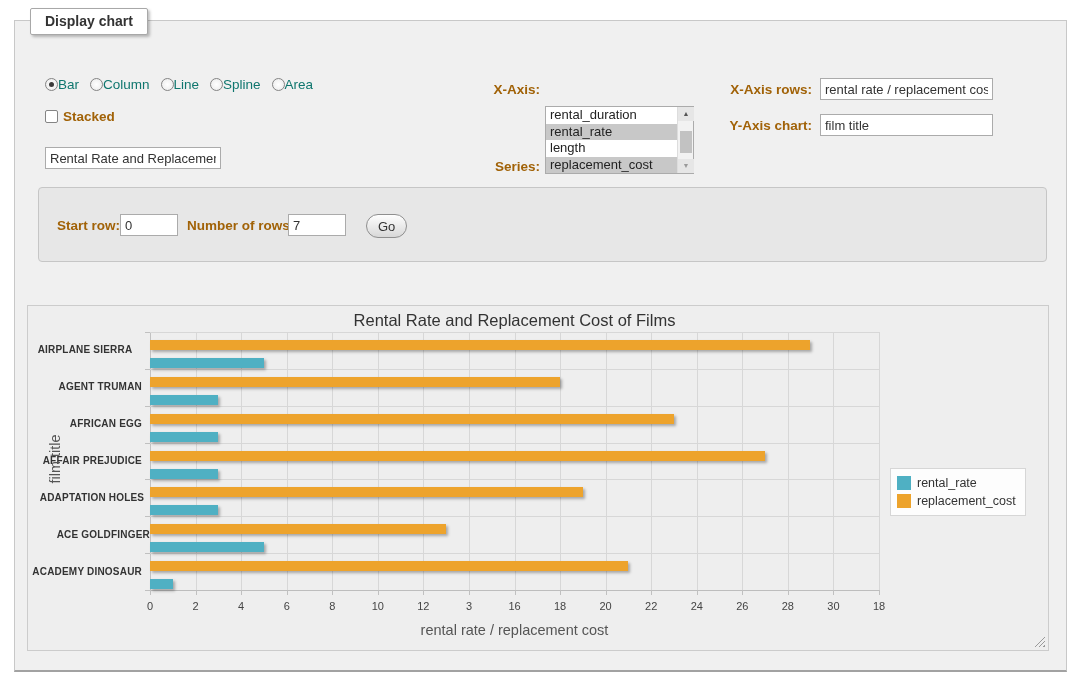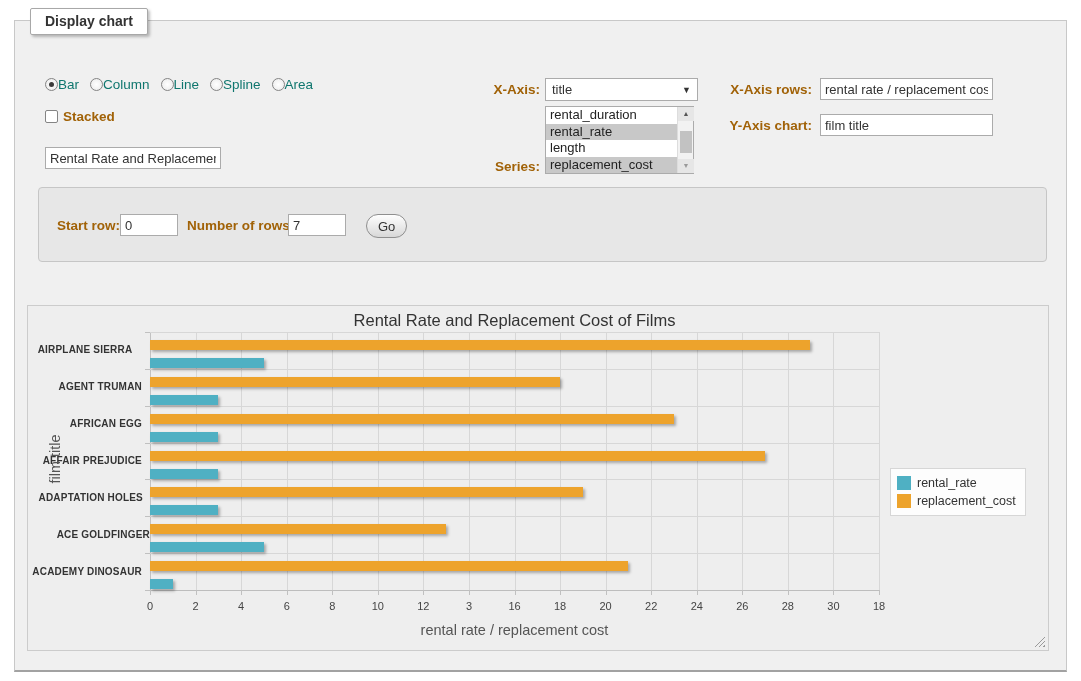--- a/index.html
+++ b/index.html
@@ -122,24 +122,20 @@
     </div>
 
   <div id="stacked-row" class="abs">
     <span class="checkbox"></span>
     <span class="form-label">Stacked</span>
   </div>
 
   <input id="title-input" class="txt abs" value="Rental Rate and Replacement Cost of Films" style="">
 
   <div id="xaxis-lbl" class="abs form-label">X-Axis:</div>
-  <div id="xaxis-select" class="abs">
-    <span>title</span>
-    <span class="arrow">▼</span>
-  </div>
 
   <div id="series-lbl" class="abs form-label">Series:</div>
   <div id="series-list" class="abs">
     <div id="series-opts">
         <div class="opt">rental_duration</div>
         <div class="opt sel">rental_rate</div>
         <div class="opt">length</div>
         <div class="opt sel">replacement_cost</div>
       </div>
     <div id="series-scroll">
@@ -246,21 +242,21 @@
         <div class="ytick" style="left: 117px; top: 99.7143px;"></div>
         <div class="ytick" style="left: 117px; top: 136.571px;"></div>
         <div class="ytick" style="left: 117px; top: 173.429px;"></div>
         <div class="ytick" style="left: 117px; top: 210.286px;"></div>
         <div class="ytick" style="left: 117px; top: 247.143px;"></div>
         <div class="ytick" style="left: 117px; top: 284px;"></div>
         <div class="ylab" style="left: 0px; width: 114px; top: 38.4286px; text-align: center;">AIRPLANE SIERRA</div>
         <div class="ylab" style="left: 0px; width: 114px; top: 75.2857px;">AGENT TRUMAN</div>
         <div class="ylab" style="left: 0px; width: 114px; top: 112.143px;">AFRICAN EGG</div>
         <div class="ylab" style="left: 0px; width: 114px; top: 149px;">AFFAIR PREJUDICE</div>
-        <div class="ylab" style="left: 1px; width: 114px; top: 185.857px;">ADAPTATION HOLES</div>
+        <div class="ylab" style="left: 7px; width: 114px; top: 185.857px; text-align: center;">ADAPTATION HOLES</div>
         <div class="ylab" style="left: 8px; width: 114px; top: 222.714px;">ACE GOLDFINGER</div>
         <div class="ylab" style="left: 0px; width: 114px; top: 259.571px;">ACADEMY DINOSAUR</div>
       </div>
     <div id="xaxis-title" style="top: 316px;">rental rate / replacement cost</div>
     <div id="yaxis-title" style="top: 145px;">
       <span>film title</span>
     </div>
     <div id="legend">
         <div class="leg-item">
           <div class="swatch" style="background: rgb(79, 176, 195);"></div>

